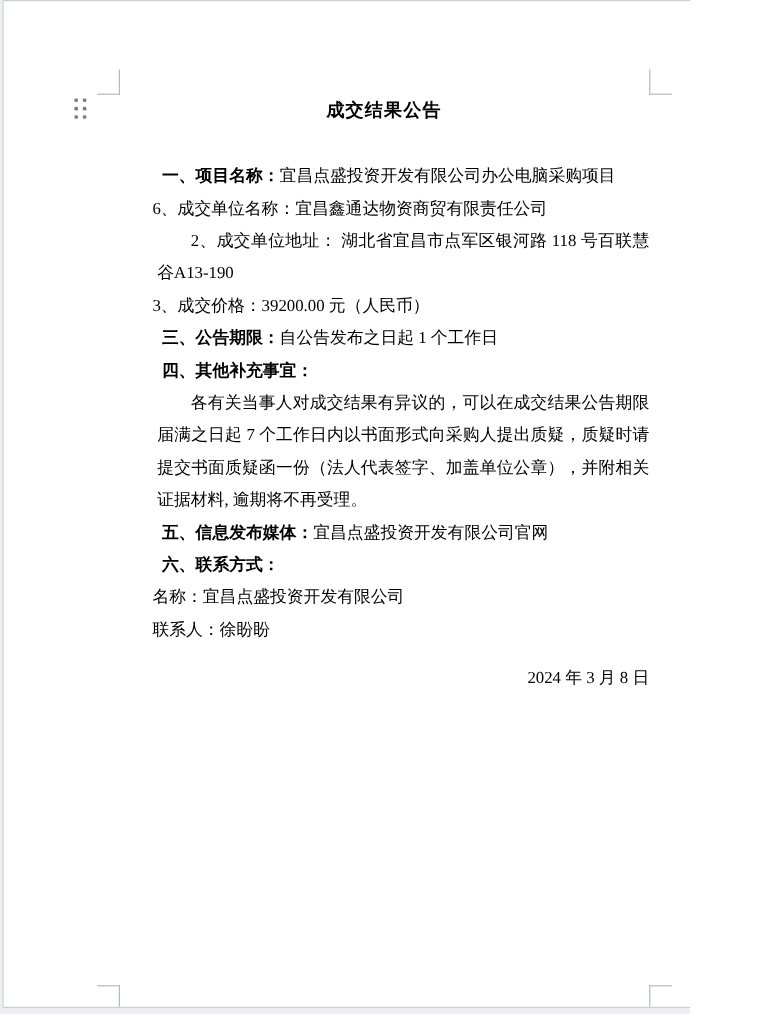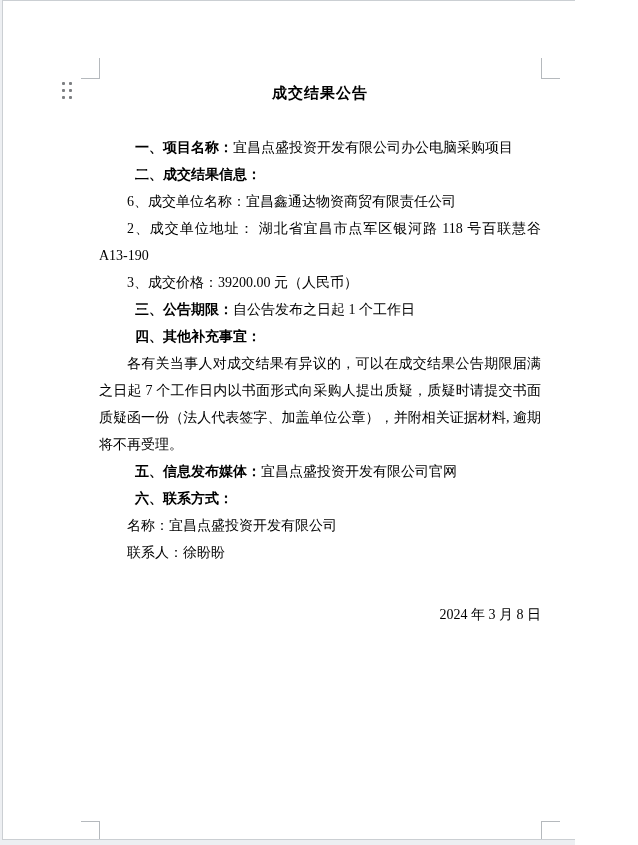--- a/index.html
+++ b/index.html
@@ -50,22 +50,22 @@
     text-align: center;
     font-weight: bold;
     font-size: 15px;
     letter-spacing: 1px;
     padding-top: 2px;
     margin-bottom: 27px;
   }
   .line { min-height: 27px; }
   .b { font-weight: bold; margin-left: 36px; }
   .ind { text-indent: 2em; }
-  .just { text-align: justify; }
-  .date-line { text-align: right; margin-top: 35px; }
+  .just { text-align: justify; margin-left: 32px; }
+  .date-line { text-align: right; margin-top: 13px; }
 </style>
 </head>
 <body>
 
 <div class="canvas">
   <div class="page"></div>
 
   <div class="crop tl"></div>
   <div class="crop tr"></div>
   <div class="crop bl"></div>
@@ -78,21 +78,20 @@
     <span class="dot"></span>
     <span class="dot"></span>
     <span class="dot"></span>
   </div>
 
   <div class="text-area">
     <div class="doc-title">成交结果公告</div>
 
     <div class="line"><span class="b">一、项目名称：</span><span>宜昌点盛投资开发有限公司办公电脑采购项目</span></div>
 
-    <div class="line b">二、成交结果信息：</div>
     <div class="line ind">6、成交单位名称：宜昌鑫通达物资商贸有限责任公司</div>
     <div class="ind just">2、成交单位地址： 湖北省宜昌市点军区银河路 118 号百联慧谷A13-190</div>
     <div class="line ind">3、成交价格：39200.00 元（人民币）</div>
 
     <div class="line"><span class="b">三、公告期限：</span><span>自公告发布之日起 1 个工作日</span></div>
 
     <div class="line b">四、其他补充事宜：</div>
     <div class="ind just">各有关当事人对成交结果有异议的，可以在成交结果公告期限届满之日起 7 个工作日内以书面形式向采购人提出质疑，质疑时请提交书面质疑函一份（法人代表签字、加盖单位公章），并附相关证据材料, 逾期将不再受理。</div>
 
     <div class="line"><span class="b">五、信息发布媒体：</span><span>宜昌点盛投资开发有限公司官网</span></div>

